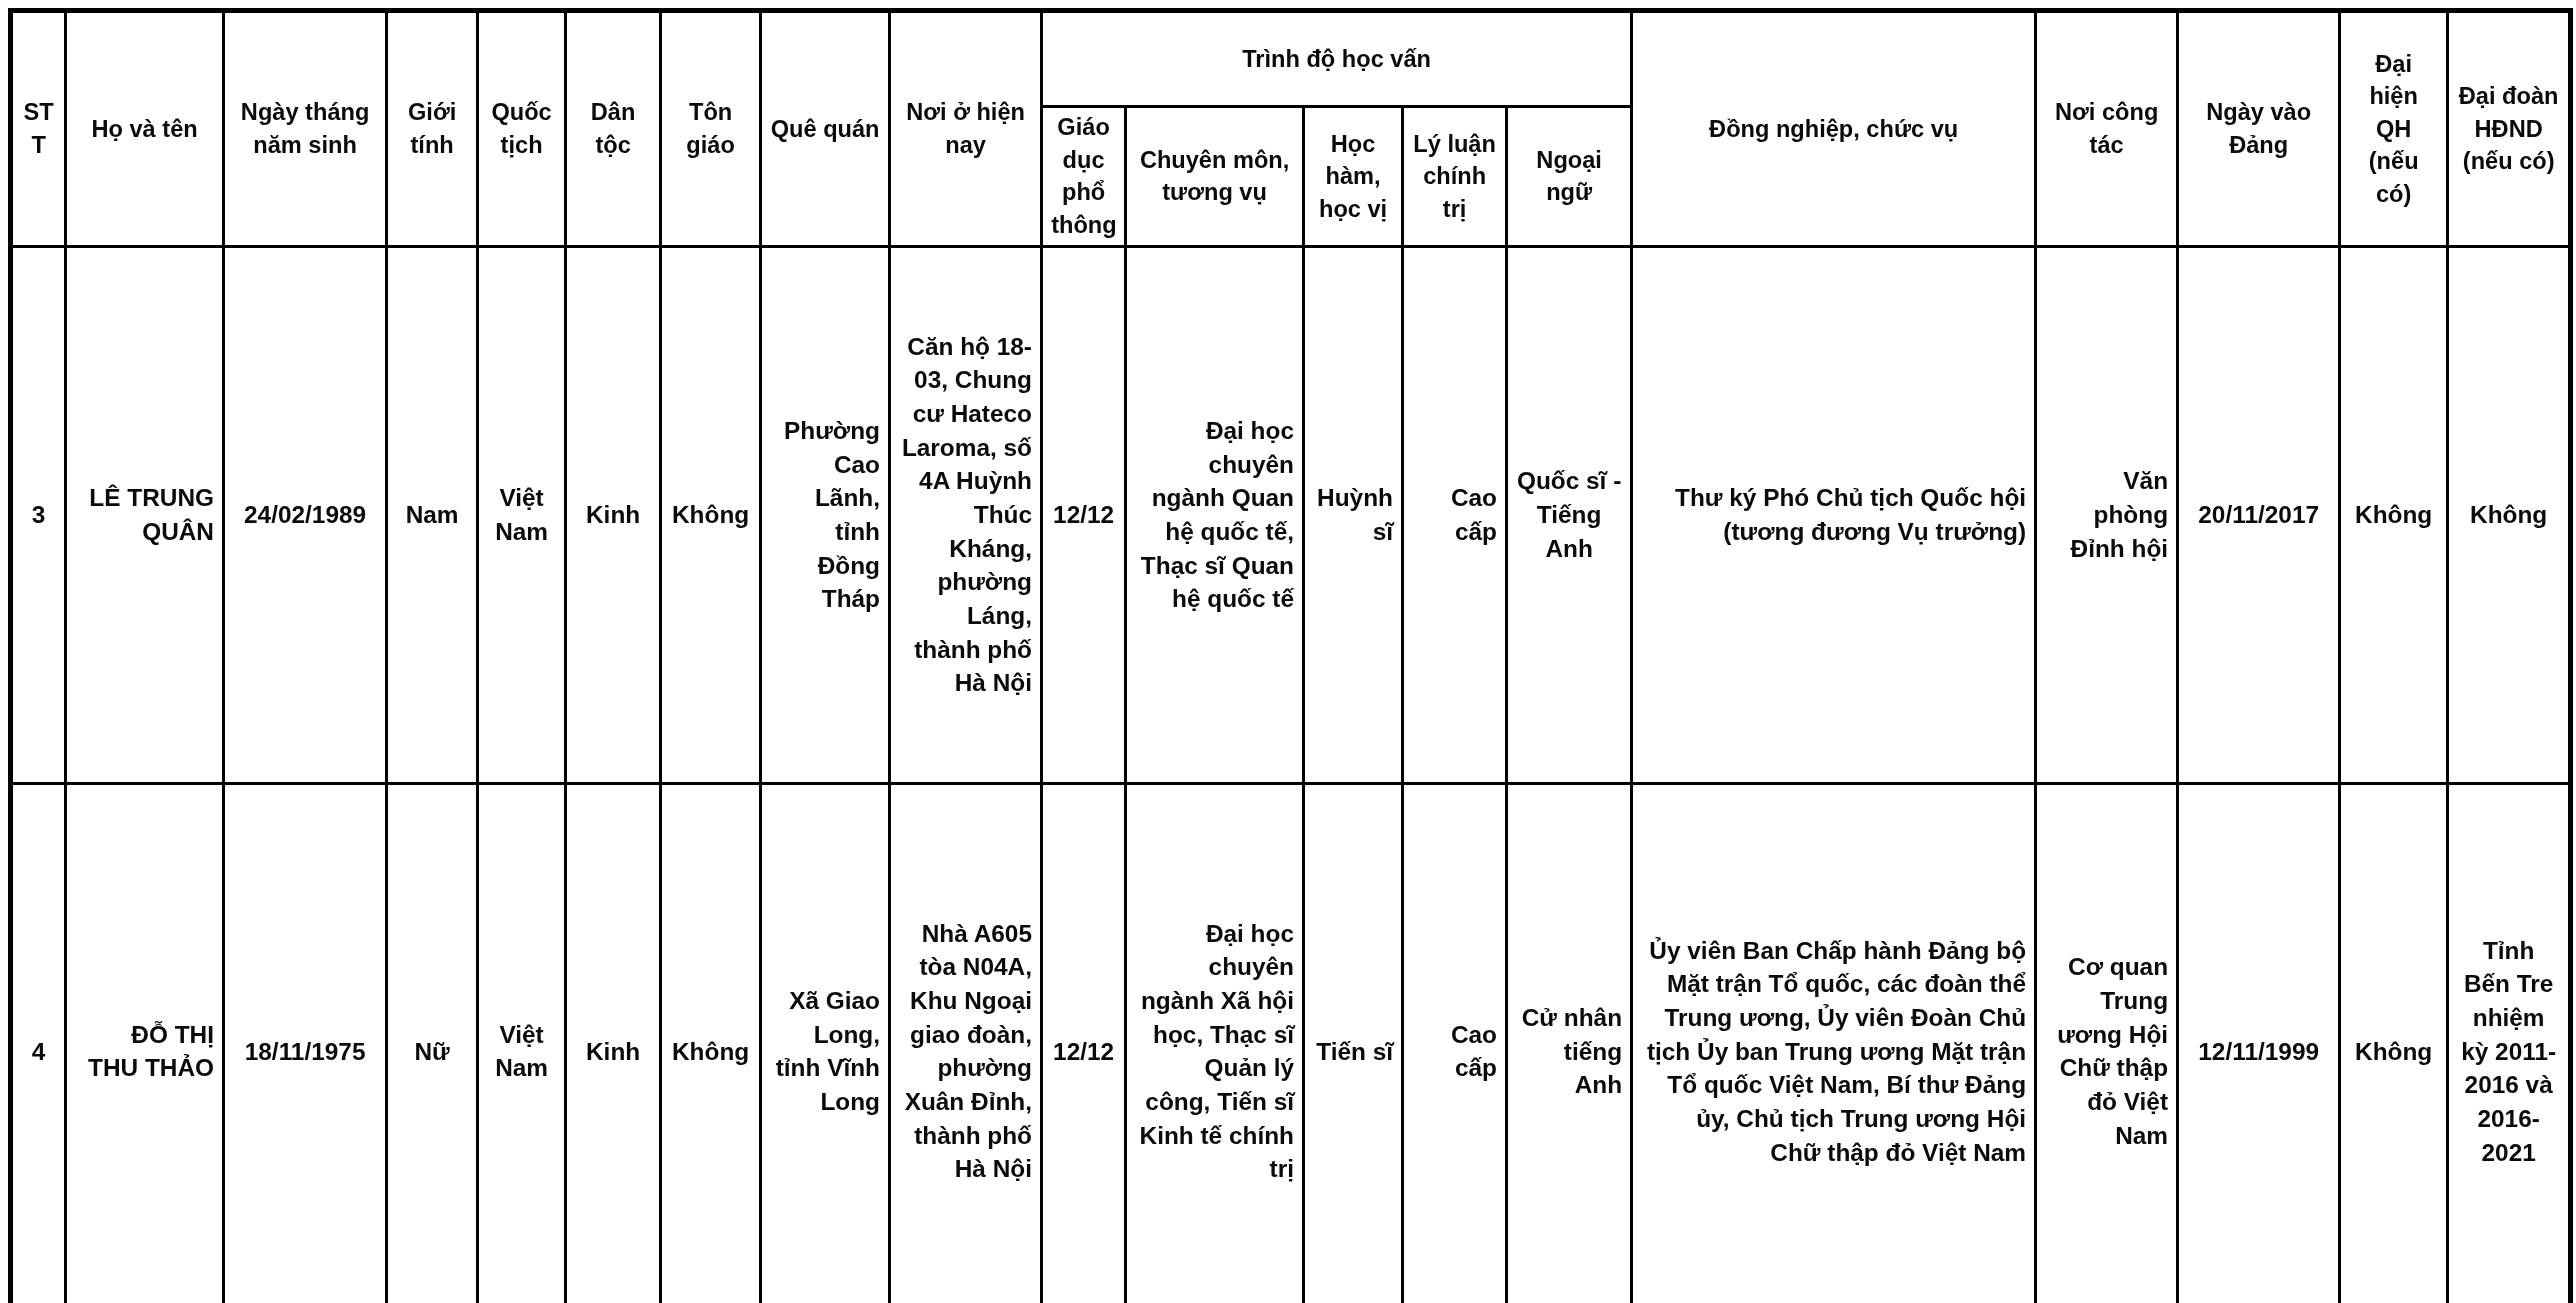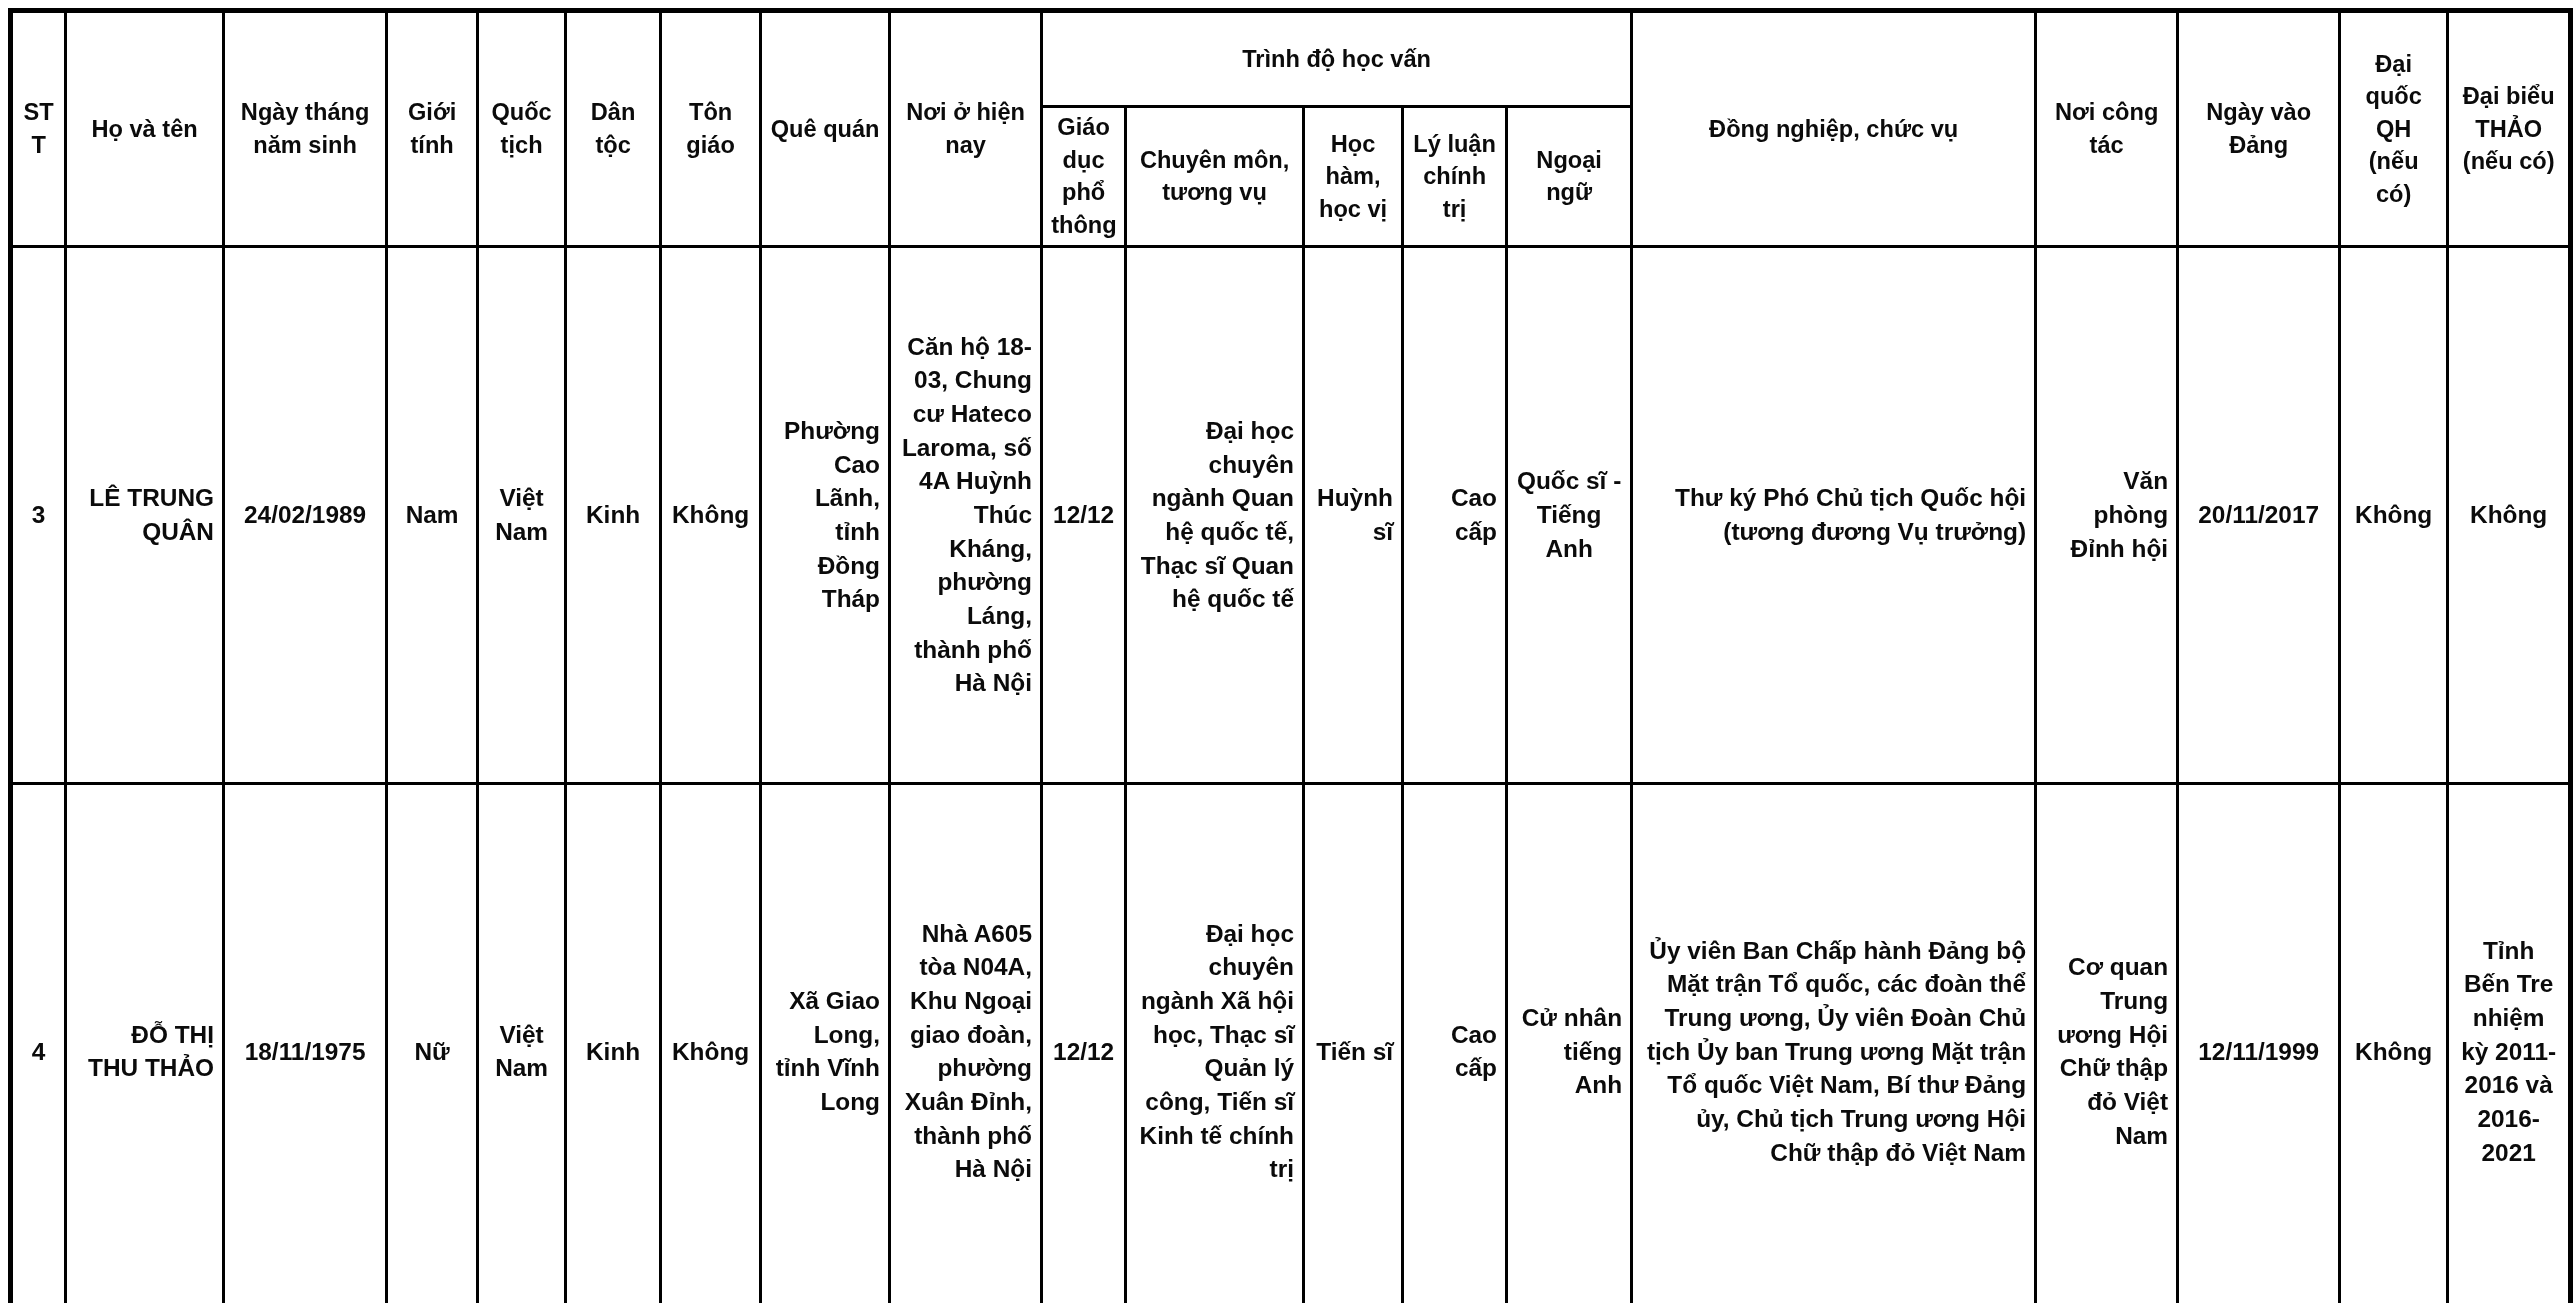--- a/index.html
+++ b/index.html
@@ -75,22 +75,22 @@
         <th rowspan="2">Giới tính</th>
         <th rowspan="2">Quốc tịch</th>
         <th rowspan="2">Dân tộc</th>
         <th rowspan="2">Tôn giáo</th>
         <th rowspan="2">Quê quán</th>
         <th rowspan="2">Nơi ở hiện nay</th>
         <th colspan="5">Trình độ học vấn</th>
         <th rowspan="2">Đồng nghiệp, chức vụ</th>
         <th rowspan="2">Nơi công tác</th>
         <th rowspan="2">Ngày vào Đảng</th>
-        <th rowspan="2">Đại quốc QH (nếu có)</th>
-        <th rowspan="2">Đại biểu THẢO (nếu có)</th>
+        <th rowspan="2">Đại hiện QH (nếu có)</th>
+        <th rowspan="2">Đại đoàn HĐND (nếu có)</th>
       </tr>
       <tr class="h2">
         <th>Giáo dục phổ thông</th>
         <th>Chuyên môn, tương vụ</th>
         <th>Học hàm, học vị</th>
         <th>Lý luận chính trị</th>
         <th>Ngoại ngữ</th>
       </tr>
     </thead>
     <tbody>

